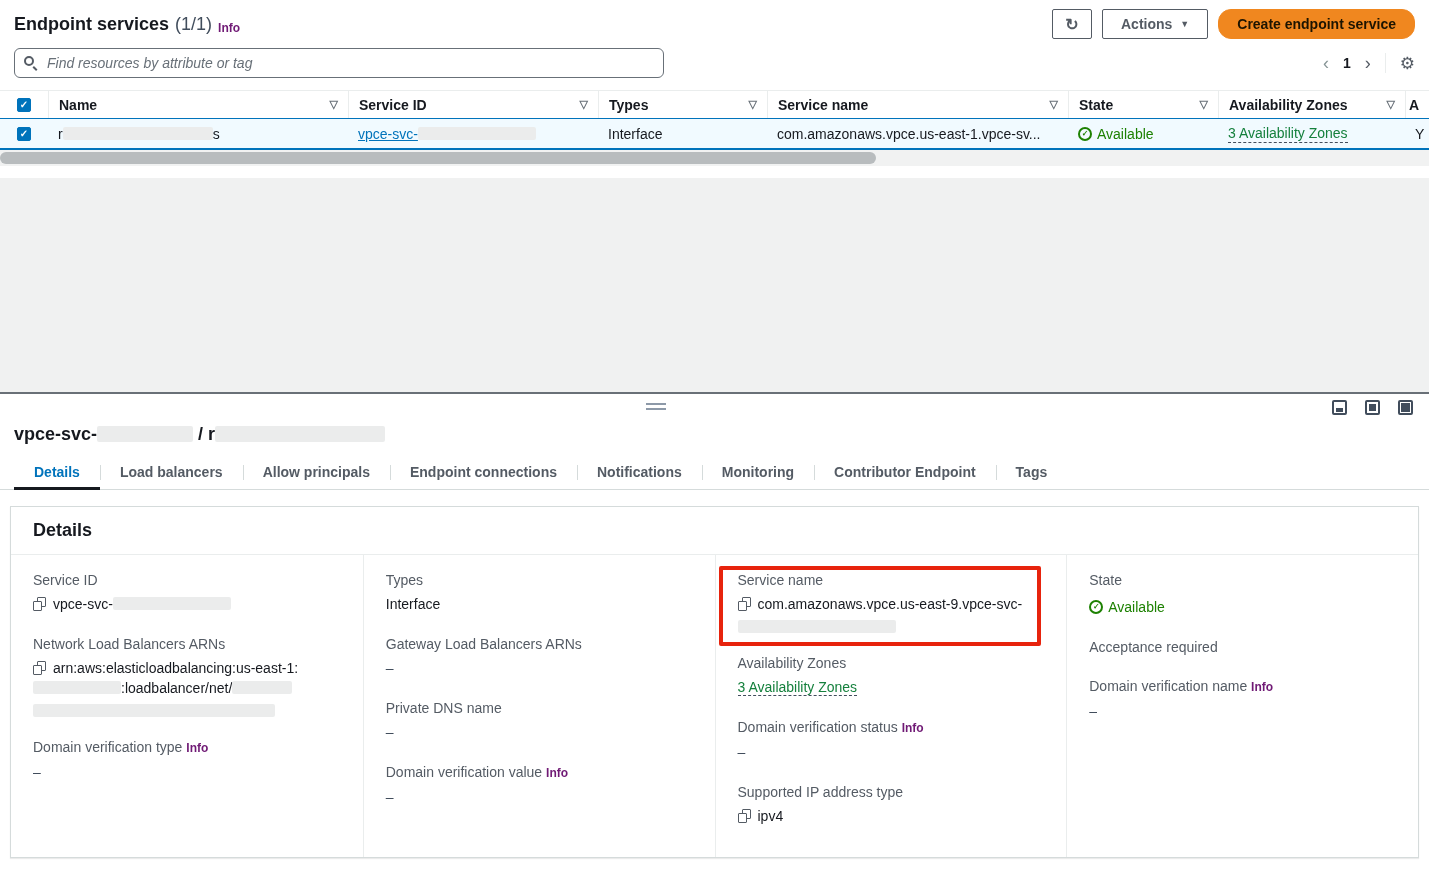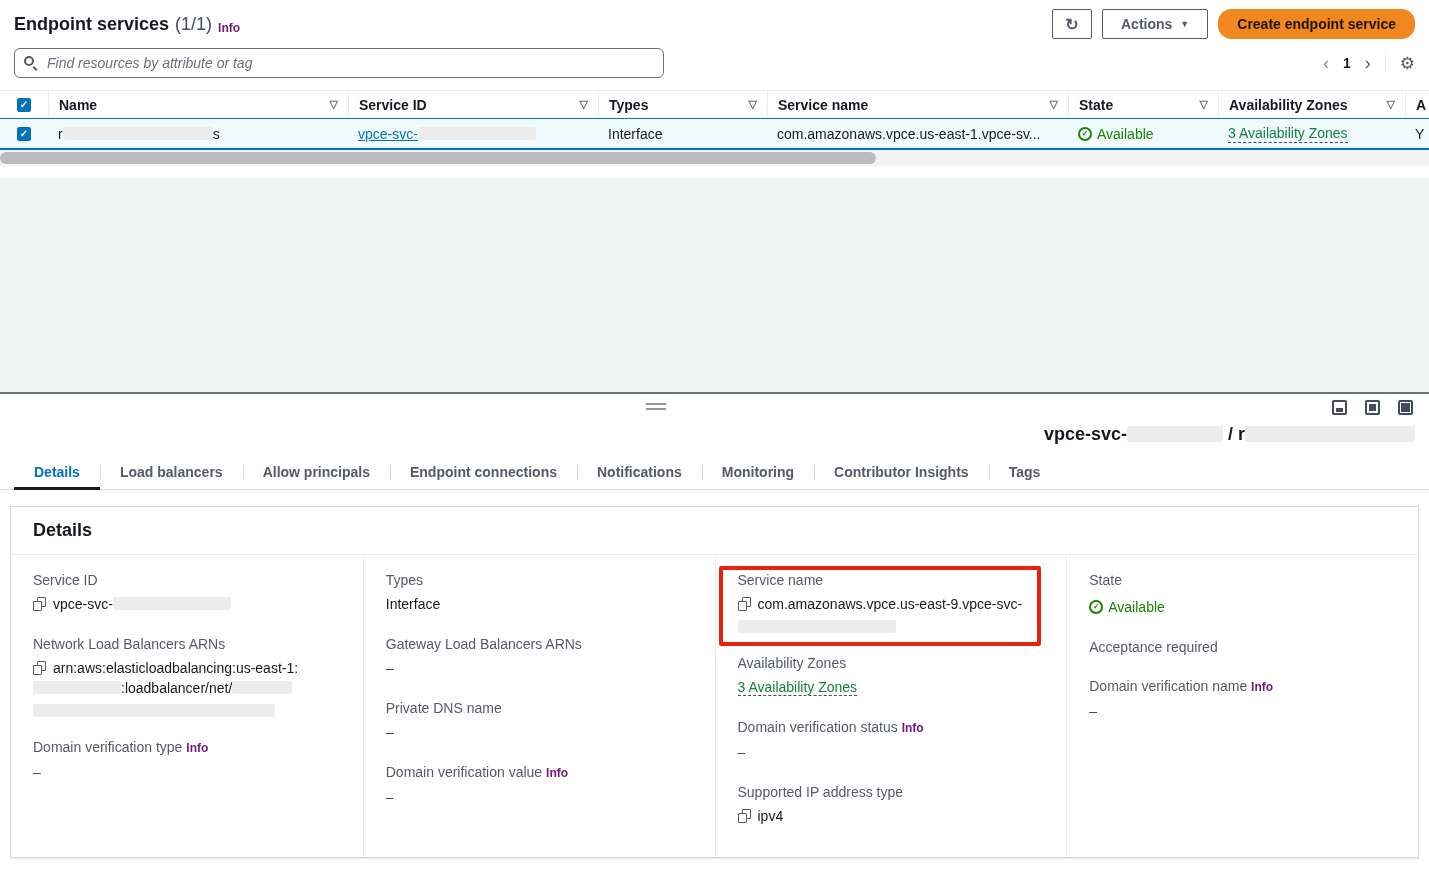--- a/index.html
+++ b/index.html
@@ -40,21 +40,21 @@
   .pg-arrow.next { color:#545b64; }
   .pg-num { font-weight:bold; color:#16191f; }
   .pg-sep { width:1px; height:20px; background:#eaeded; }
   .gear { font-size:17px; color:#545b64; cursor:pointer; }
 
   
   .tbl { margin-top:12px; }
   .trow { display:grid; grid-template-columns:48px 300px 250px 169px 301px 150px 187px 1fr; }
   .thead { border-top:1px solid #eaeded; height:28px; }
   .th { display:flex; align-items:center; padding:0 10px; font-weight:bold; font-size:14px;
-        color:#16191f; border-left:1px solid #eaeded; overflow:hidden; white-space:nowrap; }
+        color:#16191f; border-left:1px solid #eaeded; overflow:hidden; white-space:nowrap;justify-content:flex-end; }
   .th:first-child { border-left:none; justify-content:center; }
   .sort { margin-left:auto; font-size:11px; color:#687078; padding-left:6px; cursor:pointer; }
   .tdata { background:#f1faff; border-top:1px solid #0073bb; border-bottom:2px solid #0073bb; height:32px; }
   .td { display:flex; align-items:center; padding:0 10px; white-space:nowrap; overflow:hidden; }
   .td:first-child { justify-content:center; }
   .cb { width:14px; height:14px; background:#0073bb; border:1px solid #0073bb; border-radius:2px;
         display:inline-flex; align-items:center; justify-content:center; cursor:pointer; }
   .cb-mark { color:#fff; font-size:10px; font-weight:bold; line-height:1; }
   .link { color:#0073bb; text-decoration:underline; cursor:pointer; }
   .dashed-link { color:#15803d; border-bottom:1px dashed #414d5c; cursor:pointer; line-height:17px; }
@@ -78,21 +78,21 @@
   .panel-top { height:28px; position:relative; }
   .drag-handle { position:absolute; left:646px; top:9px; width:20px; cursor:row-resize; }
   .drag-handle i { display:block; height:2px; background:#8d99a8; margin-bottom:3px; }
   .layout-icons { position:absolute; right:16px; top:6px; display:flex; gap:18px; }
   .lico { width:15px; height:15px; border:2px solid #414d5c; border-radius:2px; position:relative; cursor:pointer; }
   .lico::after { content:""; position:absolute; background:#414d5c; }
   .lico.pos-bottom::after { left:2px; right:2px; bottom:1px; height:4px; }
   .lico.pos-mid::after    { left:2px; right:2px; top:2px; bottom:2px; }
   .lico.pos-full::after   { left:1px; right:1px; top:1px; bottom:1px; }
 
-  .panel-title { padding:2px 14px 0; font-size:18px; font-weight:bold; height:28px; white-space:nowrap;text-align:right; }
+  .panel-title { padding:2px 14px 0; font-size:18px; font-weight:bold; height:28px; white-space:nowrap; }
   .panel-title .redact { height:16px; vertical-align:-2px; }
 
   .tabs { display:flex; margin-top:8px; border-bottom:1px solid #d5dbdb; padding-left:14px; }
   .tab { padding:6px 20px 9px; font-weight:bold; color:#545b64; cursor:pointer; position:relative; }
   .tab + .tab::before { content:""; position:absolute; left:0; top:7px; bottom:9px; width:1px; background:#d5dbdb; }
   .tab.active { color:#0073bb; }
   .tab.active::after { content:""; position:absolute; left:0; right:0; bottom:-1px; height:3px; background:#16191f; }
 
   
   .card { margin:16px 10px 8px; border:1px solid #d5dbdb; background:#fff;
@@ -257,21 +257,21 @@
     <span>r</span><span class="redact" style="width:170px;"></span>
   </div>
 
   <div class="tabs">
     <div class="tab active"><span>Details</span></div>
     <div class="tab"><span>Load balancers</span></div>
     <div class="tab"><span>Allow principals</span></div>
     <div class="tab"><span>Endpoint connections</span></div>
     <div class="tab"><span>Notifications</span></div>
     <div class="tab"><span>Monitoring</span></div>
-    <div class="tab"><span>Contributor Insights</span></div>
+    <div class="tab"><span>Contributor Endpoint</span></div>
     <div class="tab"><span>Tags</span></div>
   </div>
 
   <div class="card">
     <div class="card-header">Details</div>
     <div class="card-body">
 
       <div class="dcol">
         <div class="field">
           <div class="flabel">Service ID</div>

